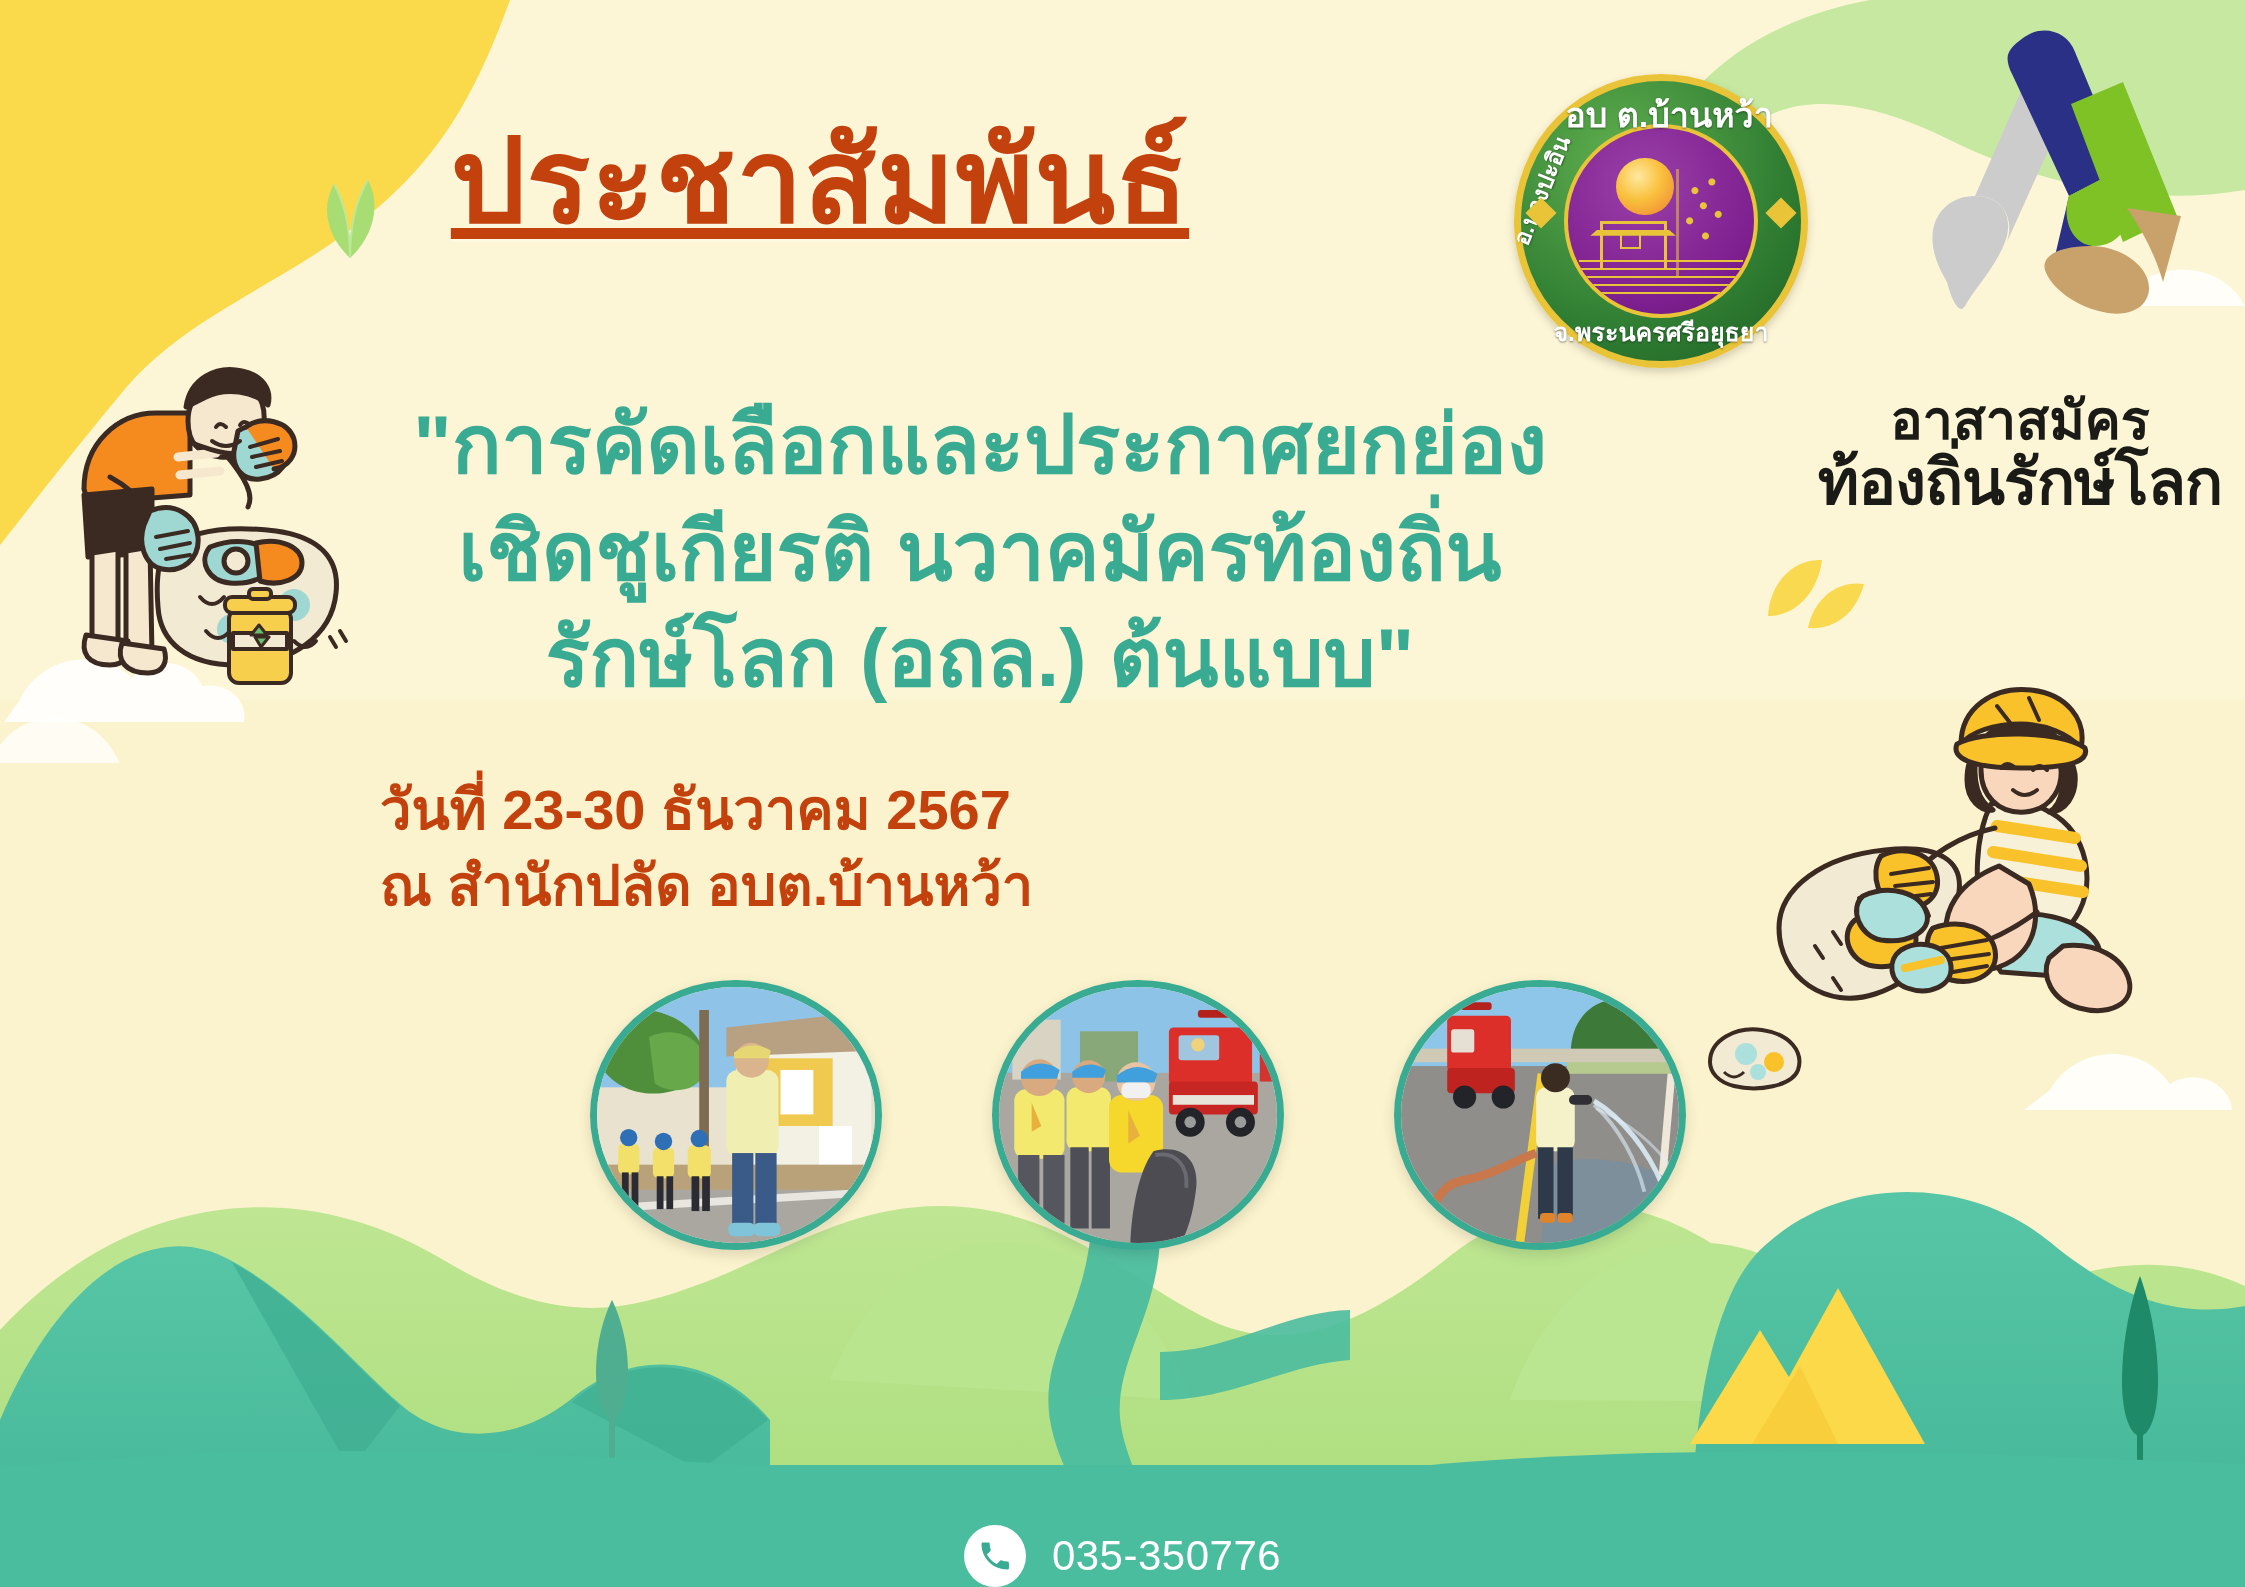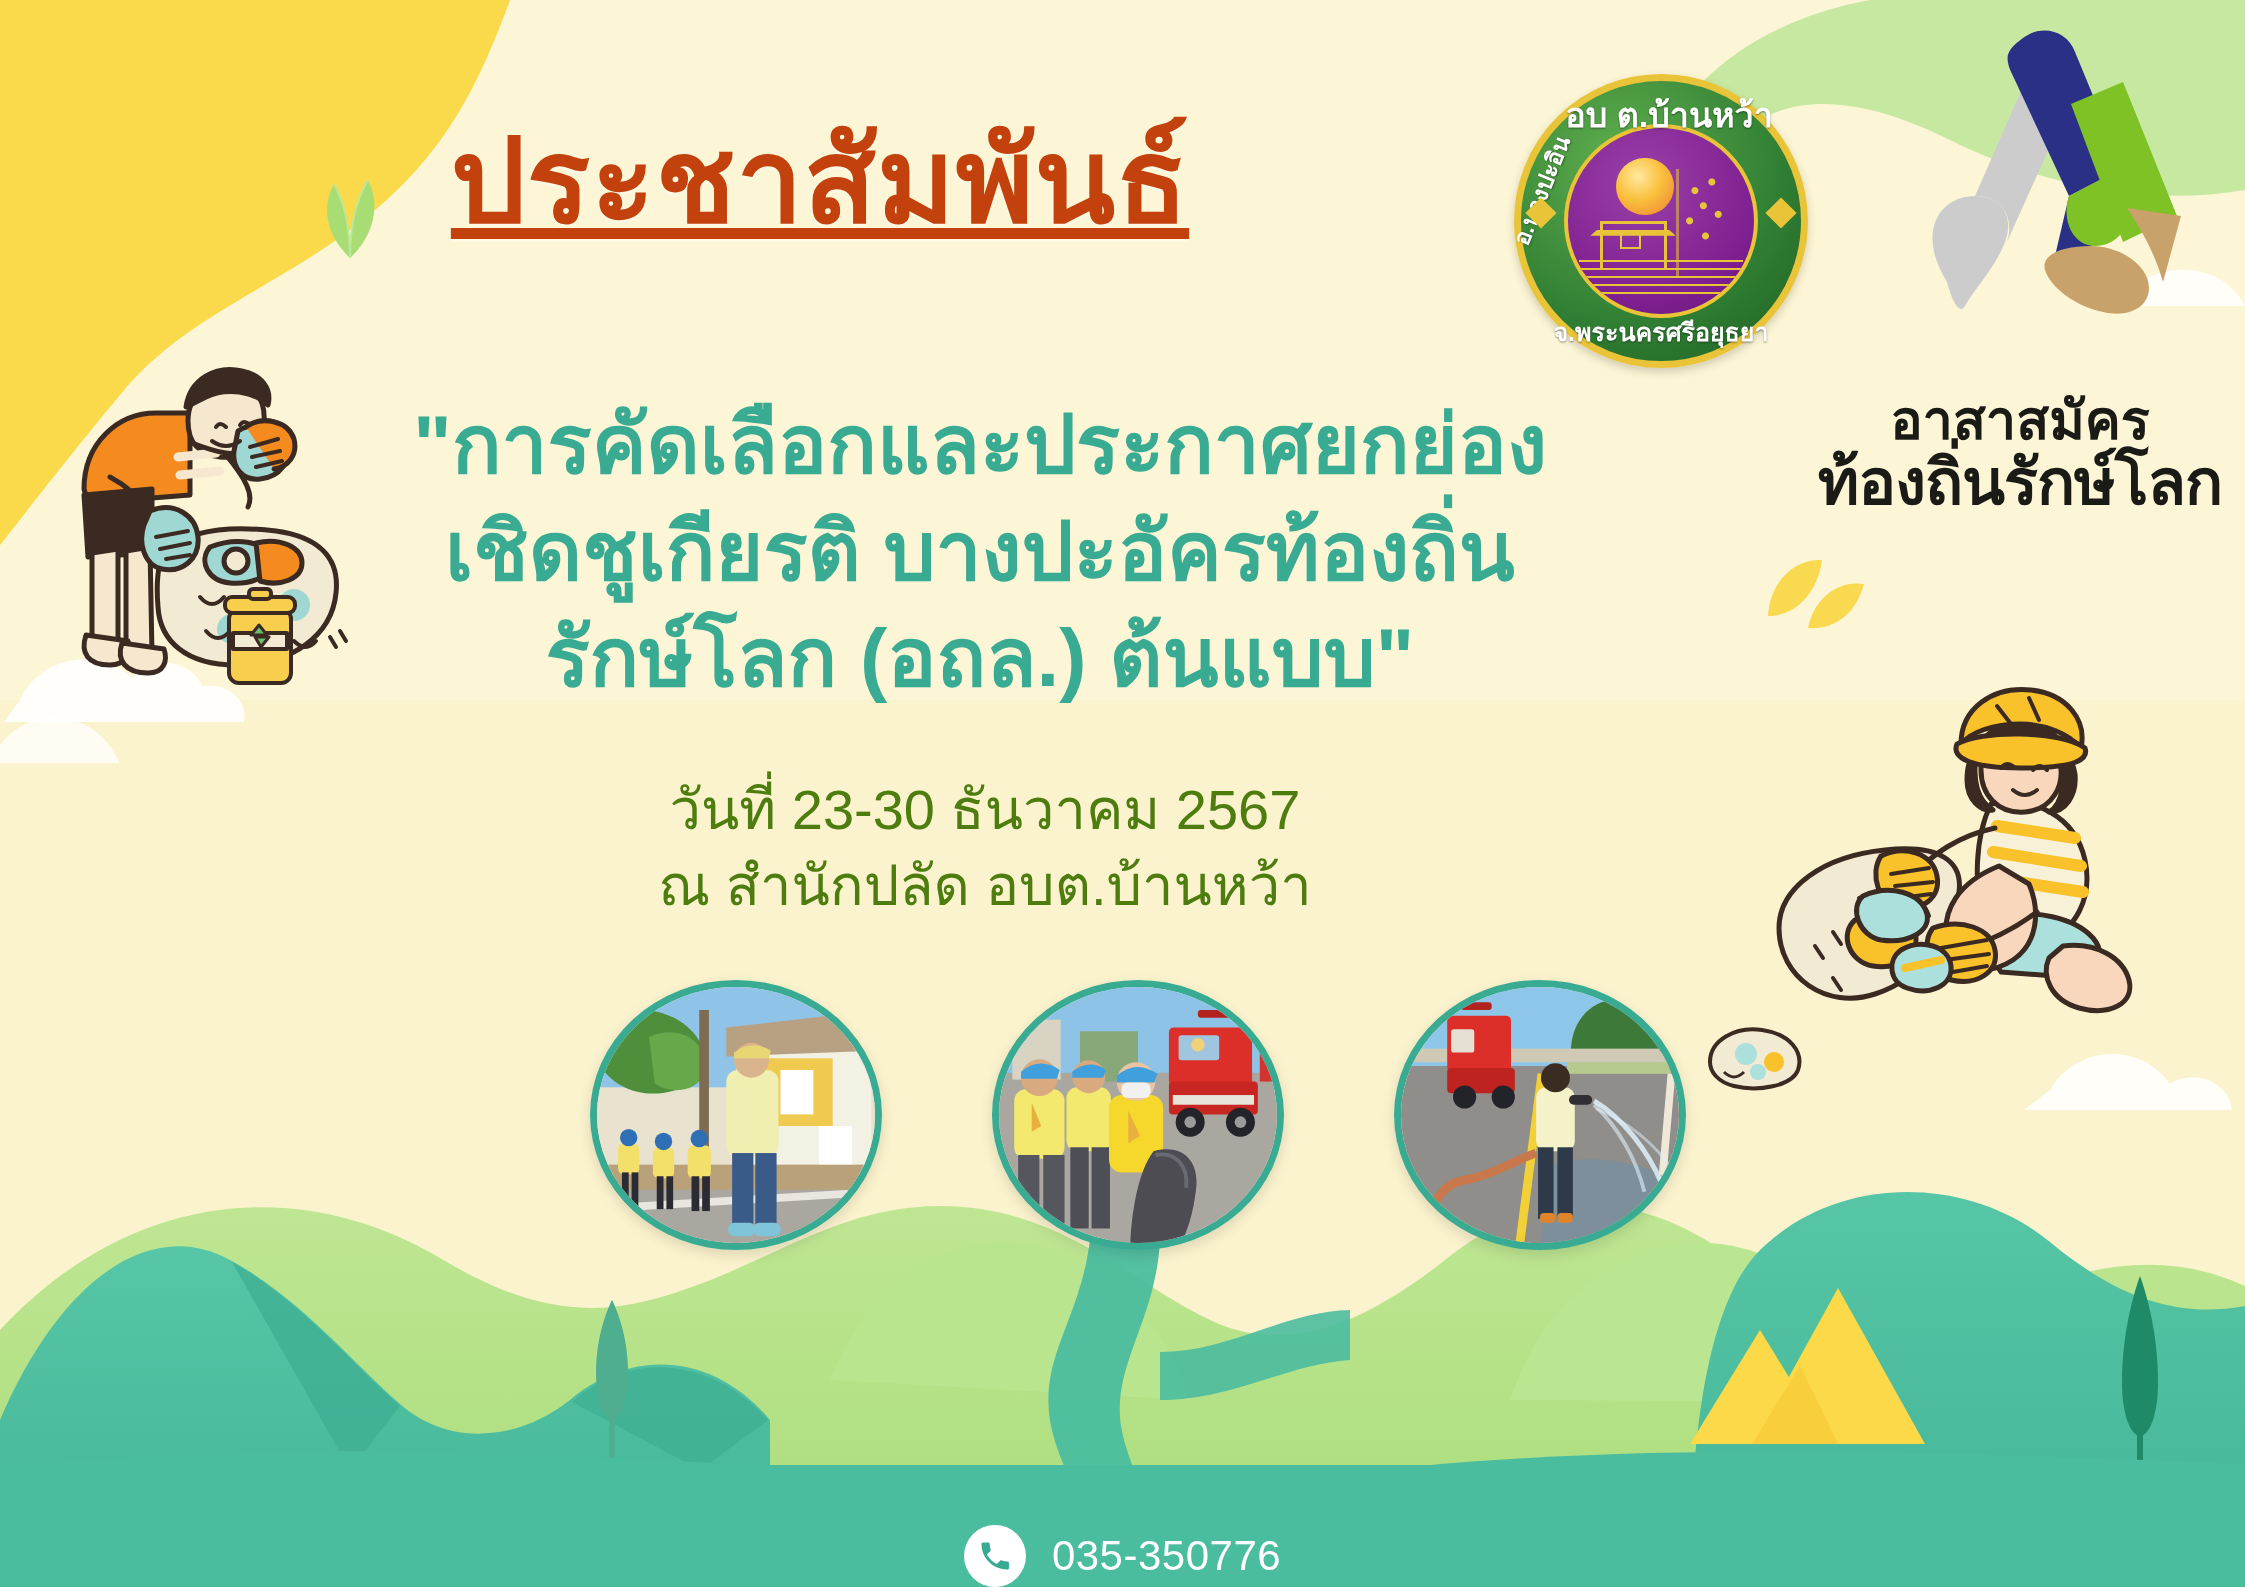--- a/index.html
+++ b/index.html
@@ -102,21 +102,21 @@
   .quote{
     position:absolute;left:280px;top:392px;width:1400px;
     text-align:center;color:#3aab93;font-weight:700;
     line-height:1.30;font-size:82px;letter-spacing:0px;
   }
   .quote div{white-space:nowrap;}
 
   
   .meta{
     position:absolute;left:380px;top:772px;width:1210px;
-    text-align:center;color:#4d7c0f;font-weight:400;
+    color:#c2410c;font-weight:700;
     line-height:1.35;font-size:56px;
   }
 
   
   .photos{position:absolute;left:590px;top:980px;width:1110px;height:270px;}
   .photo{
     position:absolute;top:0;width:292px;height:270px;
     border-radius:50%;border:7px solid #3aab93;overflow:hidden;
     box-shadow:0 5px 14px rgba(0,0,0,.12);
   }
@@ -281,21 +281,21 @@
     </svg>
   </div>
 
   <div class="aot-text">
     <div class="aot-l1">อาสาสมัคร</div>
     <div class="aot-l2">ท้องถิ่นรักษ์โลก</div>
   </div>
 
   <div class="quote">
     <div>"การคัดเลือกและประกาศยกย่อง</div>
-    <div>เชิดชูเกียรติ บางปะอัครท้องถิ่น</div>
+    <div>เชิดชูเกียรติ นวาคมัครท้องถิ่น</div>
     <div>รักษ์โลก (อถล.) ต้นแบบ"</div>
   </div>
 
   <div class="meta">
     <div>วันที่ 23-30 ธันวาคม 2567</div>
     <div>ณ สำนักปลัด อบต.บ้านหว้า</div>
   </div>
 
   <div class="photos">
 

